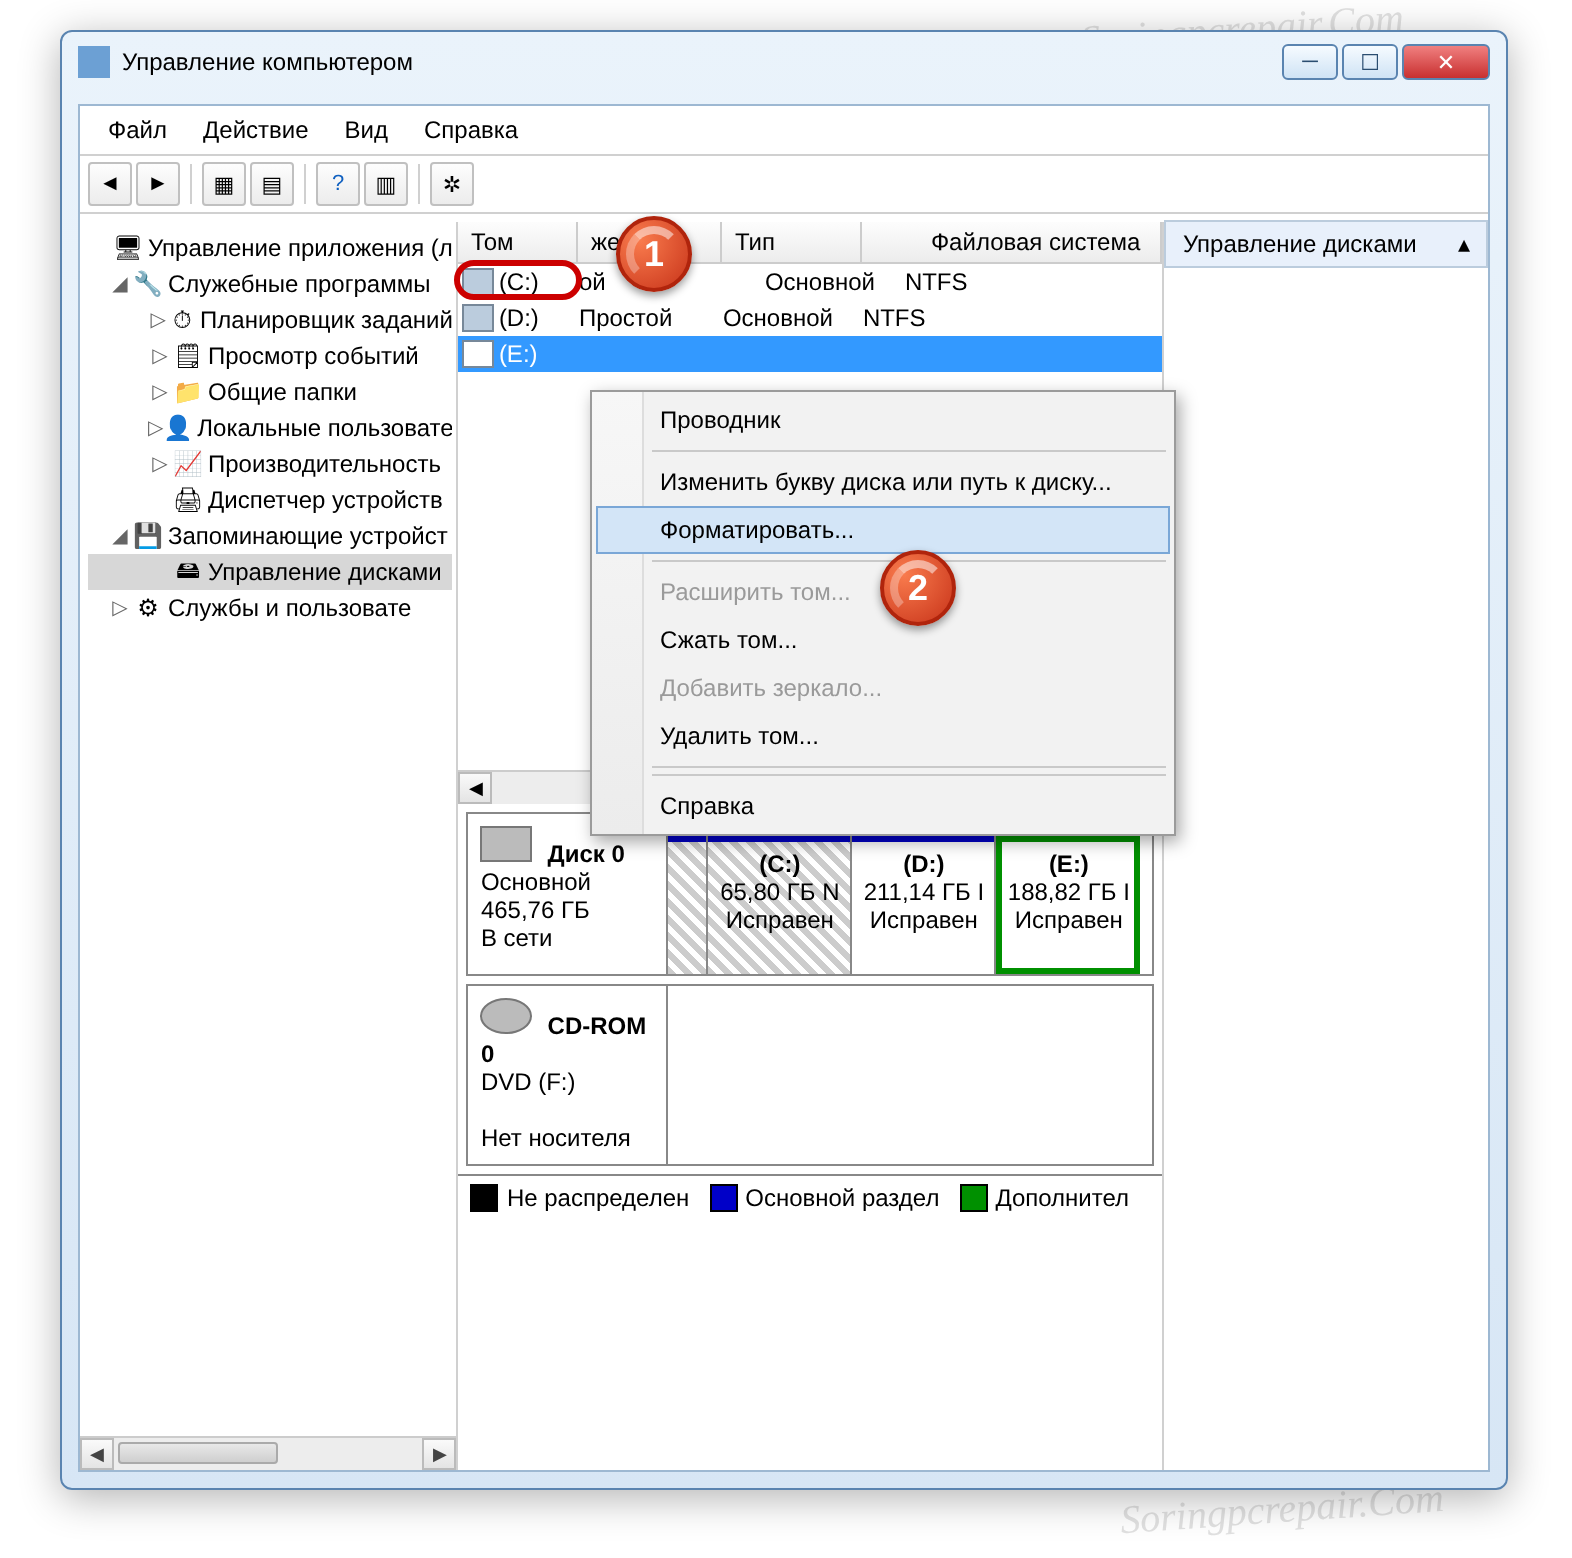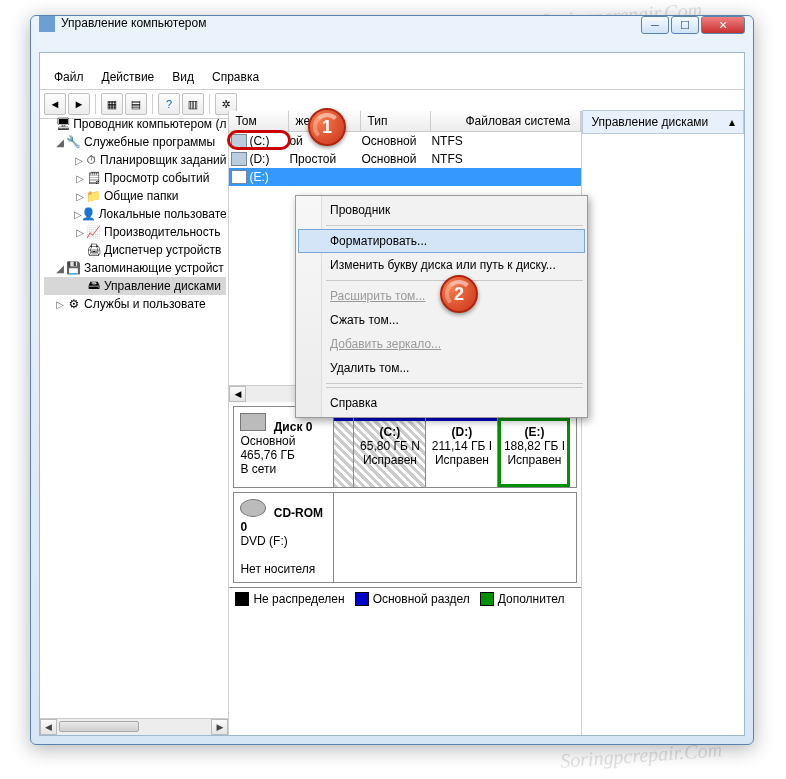--- a/index.html
+++ b/index.html
@@ -2,35 +2,35 @@
 <html><head>
 <meta charset="utf-8">
 <style>
   * { box-sizing: border-box; margin: 0; padding: 0; font-family: "Segoe UI", Tahoma, sans-serif; font-size: 12px; }
   body { background: #fff; width: 786px; height: 779px; position: relative; overflow: hidden; }
 
   
   .window { position: absolute; left: 30px; top: 15px; width: 724px; height: 730px;
             border: 1px solid #5a84b0; border-radius: 6px; background: linear-gradient(#eaf3fb,#d7e6f5);
             box-shadow: 0 4px 20px rgba(0,0,0,.3); }
-  .titlebar { height: 30px; display: flex; align-items: flex-start; padding: 0 8px; }
+  .titlebar { height: 30px; display: flex; align-items: center; padding: 0 8px; }
   .title-icon { width: 16px; height: 16px; background:#6ca0d4; margin-right:6px; }
   .title-text { flex:1; color:#000; }
   .win-btns { display:flex; gap:2px; }
   .win-btn { width:28px; height:18px; border:1px solid #5a84b0; border-radius:3px;
              background:linear-gradient(#f6fbff,#cfe3f5); display:flex; align-items:center; justify-content:center;
              font-size:11px; color:#2a4d70;}
   .win-btn.close { background:linear-gradient(#f08080,#c83030); color:#fff; width:44px;}
   .win-btn.close::before{content:"✕";}
   .win-btn.min::before{content:"─";}
   .win-btn.max::before{content:"☐";}
 
   .inner { position:absolute; left:8px; right:8px; top:36px; bottom:8px; background:#fff;
            border:1px solid #9db8d2;}
-  .menubar { display:flex; gap:2px; padding:3px 6px; border-bottom:1px solid #d0d0d0;margin-top:12px;}
+  .menubar { display:flex; gap:2px; padding:3px 6px; border-bottom:1px solid #d0d0d0;}
   .menubar span { padding:2px 8px; }
   .toolbar { display:flex; gap:2px; padding:3px 4px; border-bottom:1px solid #d0d0d0; align-items:center;}
   .tbtn { width:22px; height:22px; border:1px solid #c0c0c0; border-radius:2px;
           background:linear-gradient(#fdfdfd,#ececec); display:flex; align-items:center;justify-content:center;
           font-size:11px;}
   .tsep { width:1px; height:20px; background:#d0d0d0; margin:0 3px;}
 
   .body3 { position:absolute; top:58px; left:0; right:0; bottom:0; display:flex; }
   .tree { width:208px; border-right:1px solid #d0d0d0; padding:4px 2px 4px 4px; overflow:hidden; position:relative;}
   .tree-row { display:flex; align-items:center; height:18px; white-space:nowrap; overflow:hidden;}
@@ -75,21 +75,21 @@
   .actions-hdr { background:linear-gradient(#fdfdfd,#ececec); border-bottom:1px solid #ccc; padding:4px 8px; font-weight:bold;}
   .actions-sub { background:#e8f0fb; border:1px solid #bcd; display:flex; align-items:center; justify-content:space-between; padding:4px 8px; margin-top:-1px;}
   .actions-item { padding:6px 10px; display:flex; justify-content:space-between; align-items:center;}
 
   
   .ctxmenu { position:absolute; left:295px; top:195px; width:293px; background:#f2f2f2;
              border:1px solid #9b9b9b; box-shadow:2px 3px 8px rgba(0,0,0,.35); padding:2px;}
   .ctxmenu .citem { padding:5px 24px 5px 32px; position:relative;}
   .ctxmenu .citem.hover{ background:#d3e5f7; border:1px solid #7aa7d7; padding:4px 23px 4px 31px;}
   .ctxmenu .csep { height:1px; background:#c9c9c9; margin:3px 2px 3px 28px;}
-  .ctxmenu .citem.disabled{ color:#9a9a9a;text-decoration:underline;}
+  .ctxmenu .citem.disabled{ color:#9a9a9a;}
   .ctxmenu .iconcol{position:absolute;left:0;top:0;bottom:0;width:26px;background:linear-gradient(#f7f7f7,#ececec);border-right:1px solid #ddd;}
 
   
   .badge { position:absolute; width:38px; height:38px; border-radius:50%;
            background:radial-gradient(circle at 30% 30%,#f97b4d,#c8341a);
            border:2px solid #b0240c; color:#fff; font-weight:bold; font-size:18px;
            display:flex; align-items:center; justify-content:center;
            box-shadow:0 2px 4px rgba(0,0,0,.4);}
   .badge::after{content:"";position:absolute;inset:3px;border-radius:50%;border-top:4px solid rgba(255,255,255,.5);border-left:4px solid rgba(255,255,255,.3);border-right:4px solid transparent;border-bottom:4px solid transparent;}
 
@@ -143,21 +143,21 @@
       <div class="tsep"></div>
       <div class="tbtn">✲</div>
     </div>
 
     <div class="body3">
 
       <div class="tree">
         <div class="tree-row">
           <span class="exp"></span>
             <span class="ticon">🖥</span>
-          <span>Проводник компьютером (л</span>
+          <span>Управление приложения (л</span>
         </div>
         <div class="tree-row" style="padding-left:10px">
           <span class="exp">◢</span>
             <span class="ticon">🔧</span>
           <span>Служебные программы</span>
         </div>
         <div class="tree-row" style="padding-left:30px">
           <span class="exp">▷</span>
             <span class="ticon">⏱</span>
           <span>Планировщик заданий</span>
@@ -217,21 +217,21 @@
           <div class="col-vol">Том</div>
           <div class="col-lay">жение</div>
           <div class="col-type">Тип</div>
           <div class="col-fs">Файловая система</div>
         </div>
         <div class="listbody" style="height:270px; position:relative;">
           <div class="ring r1"></div>
           <div class="vrow">
             <span class="vicon"></span>
             <span class="vtxt" style="width:40px">(C:)</span>
-            <span class="vtxt" style="width:72px">ой</span>
+            <span class="vtxt" style="width:93px">ой</span>
             <span class="vtxt" style="width:70px">Основной</span>
             <span class="vtxt">NTFS</span>
           </div>
           <div class="vrow">
             <span class="vicon"></span>
             <span class="vtxt" style="width:40px">(D:)</span>
             <span class="vtxt" style="width:72px">Простой</span>
             <span class="vtxt" style="width:70px">Основной</span>
             <span class="vtxt">NTFS</span>
           </div>
@@ -327,22 +327,22 @@
         </div>
       </div>
     </div>
   </div>
 </div>
 
 <div class="ctxmenu">
   <div class="iconcol"></div>
   <div class="citem">Проводник</div>
   <div class="csep"></div>
+  <div class="citem">Изменить букву диска или путь к диску...</div>
   <div class="citem hover">Форматировать...</div>
-  <div class="citem">Изменить букву диска или путь к диску...</div>
   <div class="csep"></div>
   <div class="citem disabled">Расширить том...</div>
   <div class="citem">Сжать том...</div>
   <div class="citem disabled">Добавить зеркало...</div>
   <div class="citem">Удалить том...</div>
   <div class="csep"></div>
   <div class="csep"></div>
   <div class="citem">Справка</div>
 </div>
 

